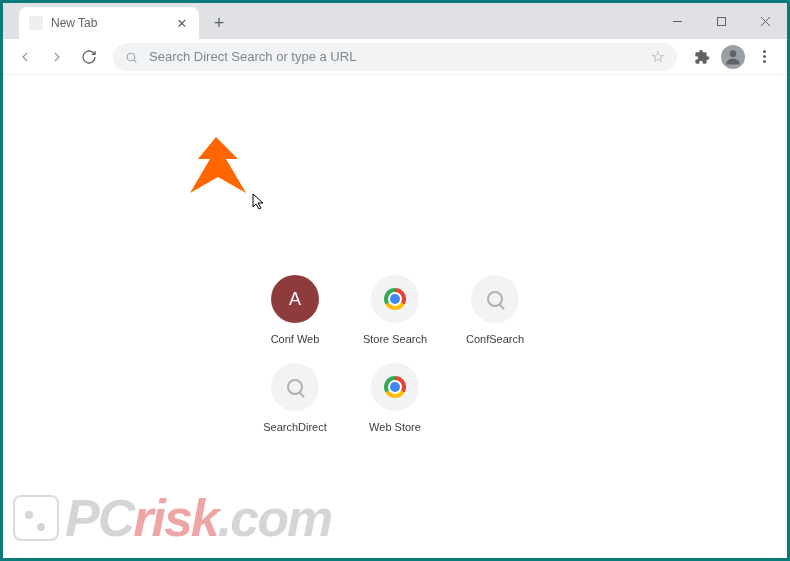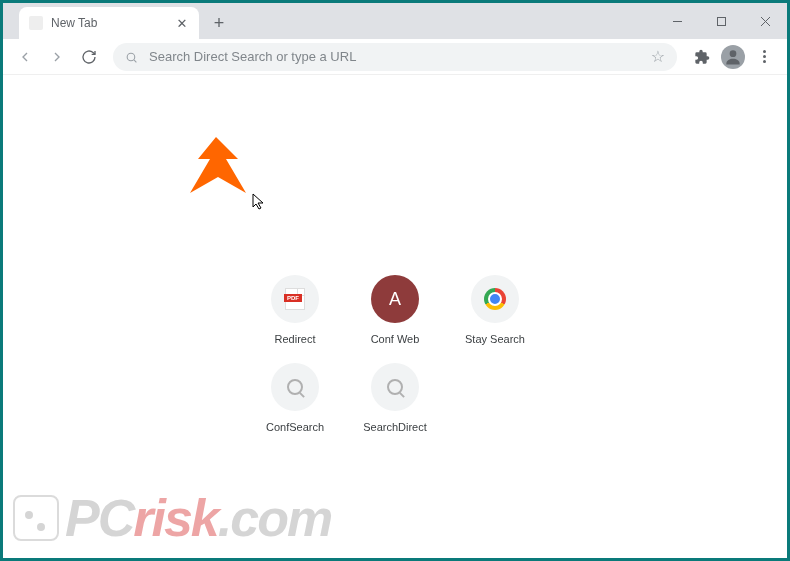--- a/index.html
+++ b/index.html
@@ -139,47 +139,47 @@
   <svg class="arrow" width="80" height="70">
     <polygon points="38,4 60,26 48,26 68,60 40,44 12,60 32,26 20,26" fill="#ff6600"></polygon>
   </svg>
 
   <svg class="cursor" width="14" height="18">
     <polygon points="1,1 1,14 4,11 7,16 9,15 6,10 11,10" fill="#fff" stroke="#000" stroke-width="1"></polygon>
   </svg>
 
   <div class="shortcuts">
     <div class="shortcut">
-      <div class="tile">
-          <div class="pdf-icon"></div>
-        </div>
-      <div class="label">Redirect</div>
-    </div>
-    <div class="shortcut">
       <div class="tile sw">A</div>
       <div class="label">Conf Web</div>
     </div>
     <div class="shortcut">
       <div class="tile">
           <div class="chrome-icon"></div>
         </div>
-      <div class="label">Stay Search</div>
+      <div class="label">Store Search</div>
     </div>
     <div class="shortcut">
       <div class="tile">
           <div class="mag"></div>
         </div>
       <div class="label">ConfSearch</div>
     </div>
     <div class="shortcut">
       <div class="tile">
           <div class="mag"></div>
         </div>
       <div class="label">SearchDirect</div>
     </div>
+    <div class="shortcut">
+      <div class="tile">
+          <div class="chrome-icon"></div>
+        </div>
+      <div class="label">Web Store</div>
+    </div>
   </div>
 
   <div class="watermark">
     <span class="dots"></span>
     <span>
       <span>PC</span><span class="risk">risk</span><span>.com</span>
     </span>
   </div>
 
 </div>

